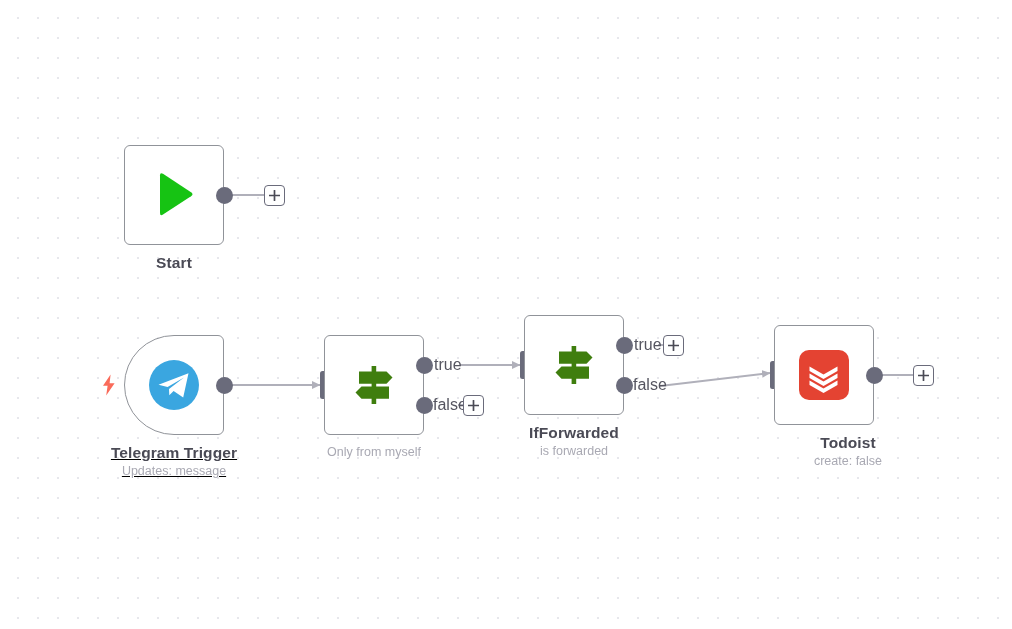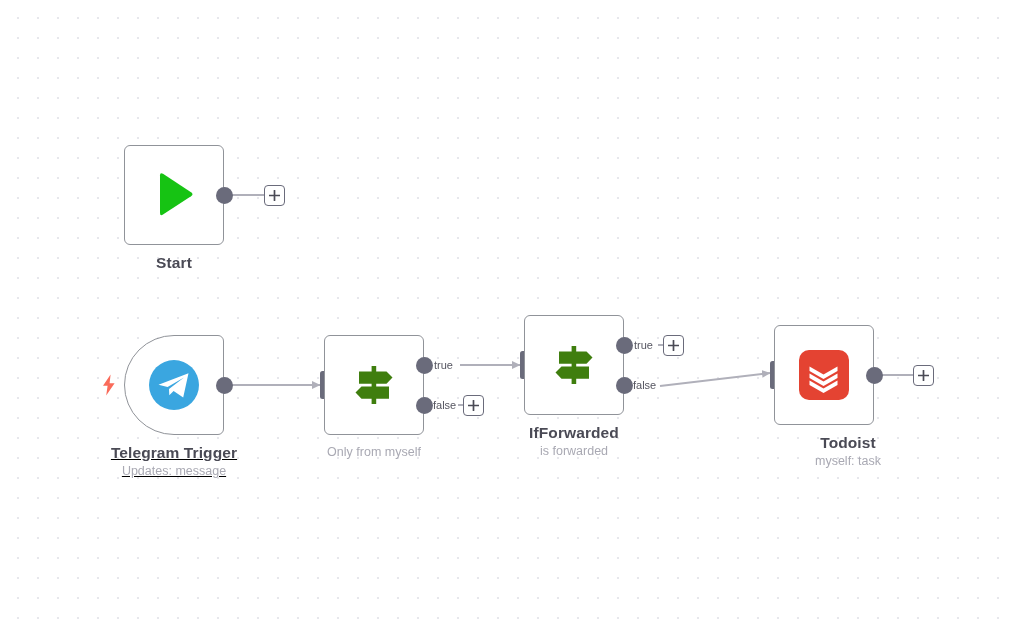--- a/index.html
+++ b/index.html
@@ -79,21 +79,21 @@
   .in-tab {
     position: absolute;
     width: 9px;
     height: 28px;
     border-radius: 2.5px;
     background: #6a6b7b;
   }
 
   .port-label {
     position: absolute;
-    font-size: 11px;
+    font-size: 16px;
     color: #555560;
     white-space: nowrap;
     line-height: 14px;
   }
 
   
   .plus-btn {
     position: absolute;
     width: 21px;
     height: 21px;
@@ -223,16 +223,16 @@
     </svg>
   </div>
   <div class="out-dot" style="left:866px; top:367px;"></div>
   <div class="plus-btn" style="left:913px; top:365px;">
     <svg width="11" height="11" viewBox="0 0 11 11">
       <path d="M5.5 0.6 V10.4 M0.6 5.5 H10.4" stroke="#4a4a55" stroke-width="1.7" stroke-linecap="round"></path>
     </svg>
   </div>
   <div class="node-label" style="left:848px; top:433px;">
     <div class="node-title">Todoist</div>
-    <div class="node-subtitle">myself: task</div>
+    <div class="node-subtitle">create: false</div>
   </div>
 
 </div>
 
 </body></html>

